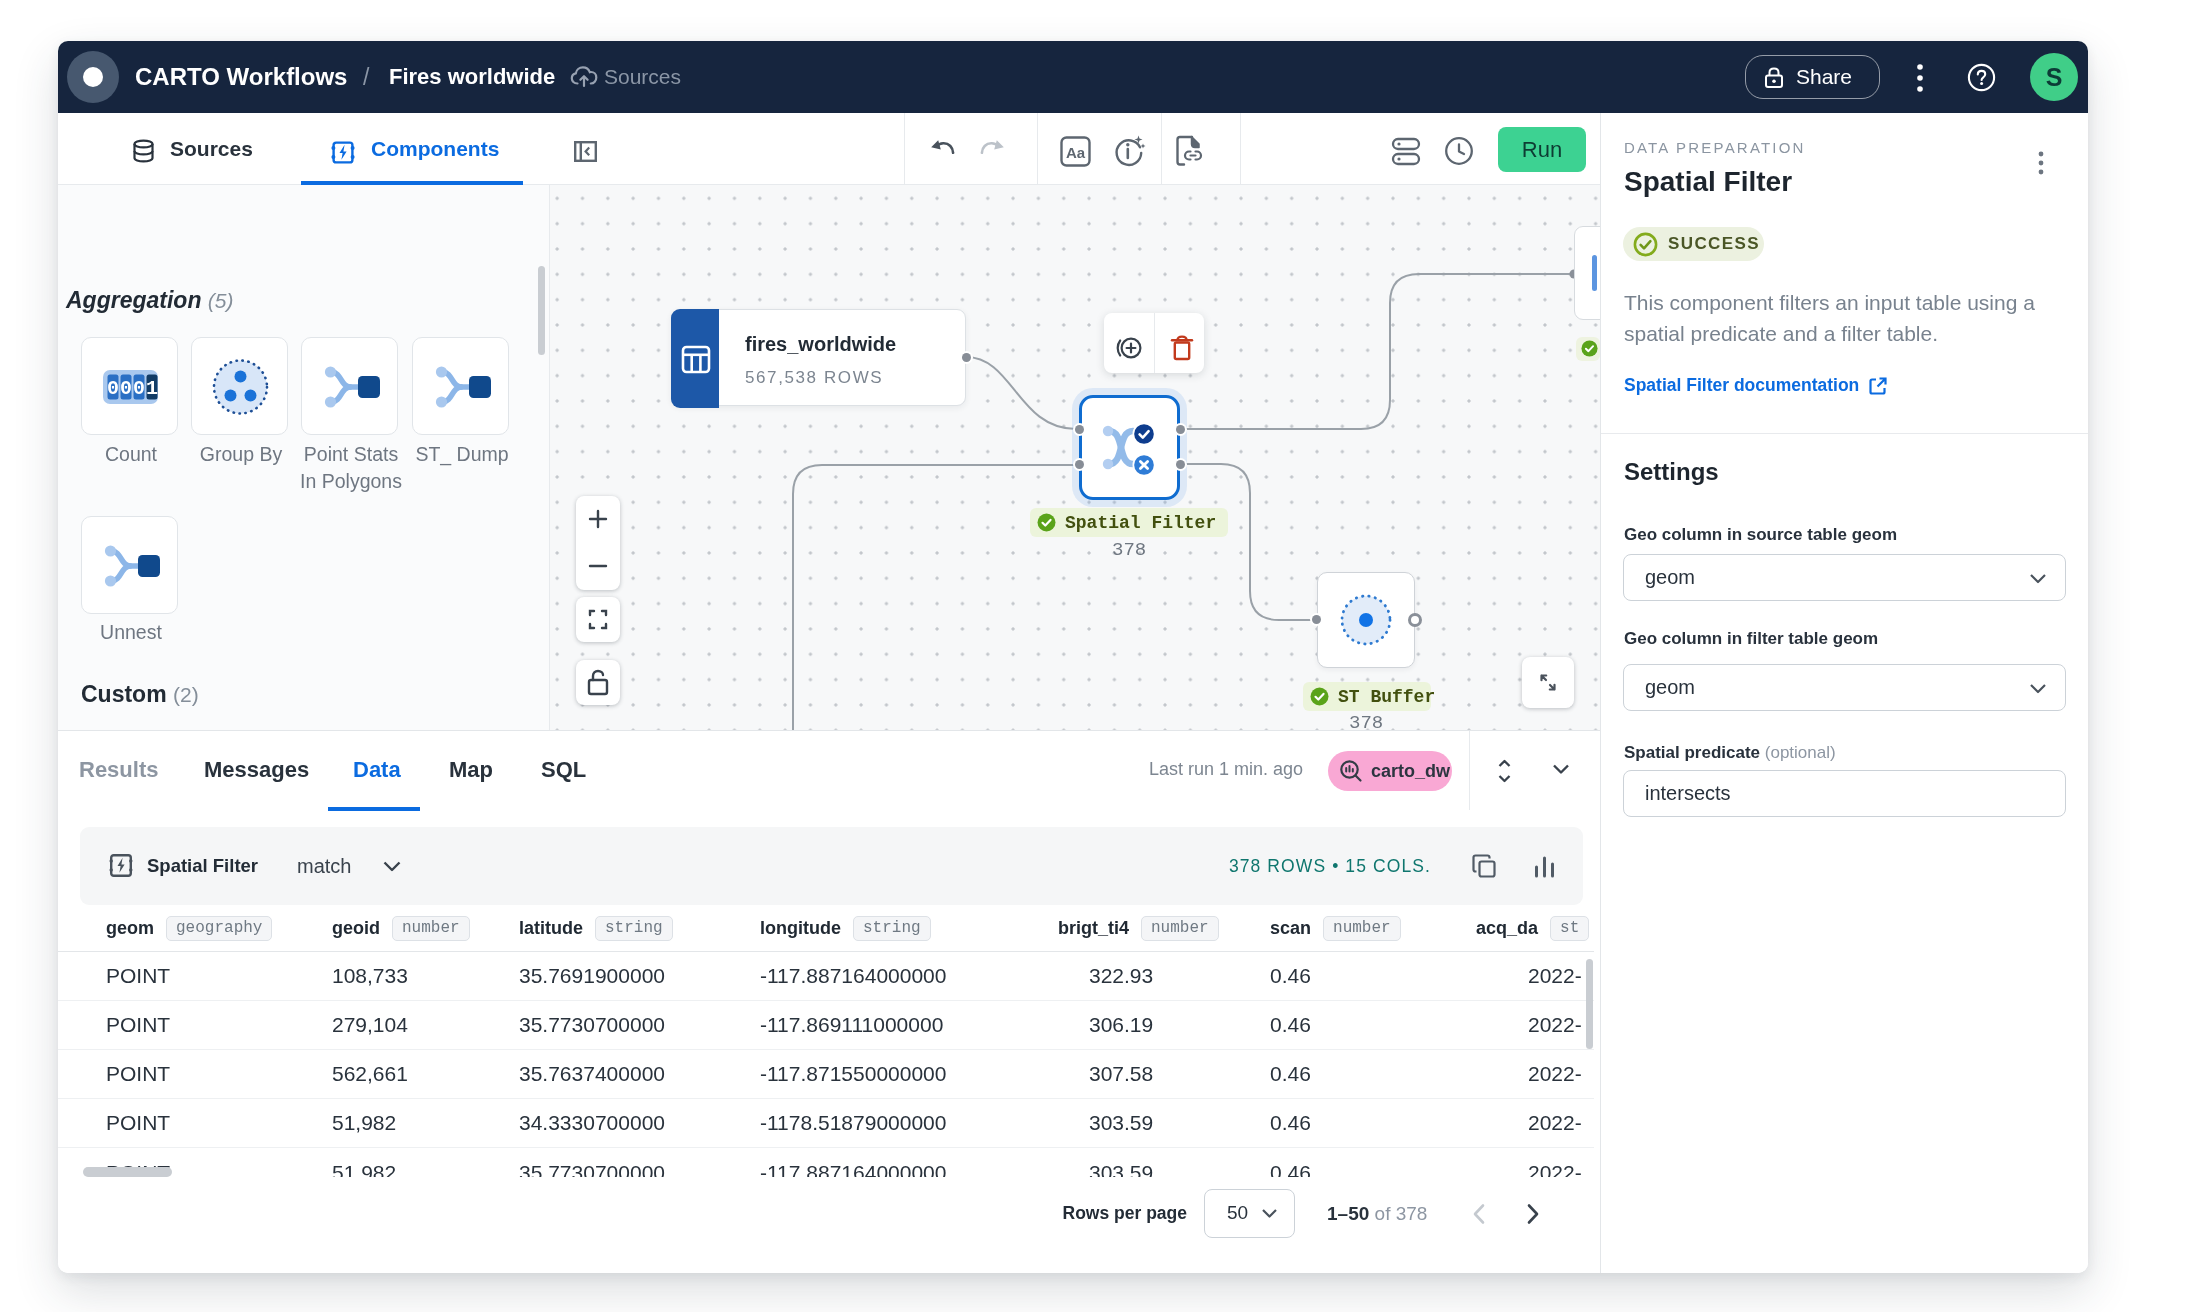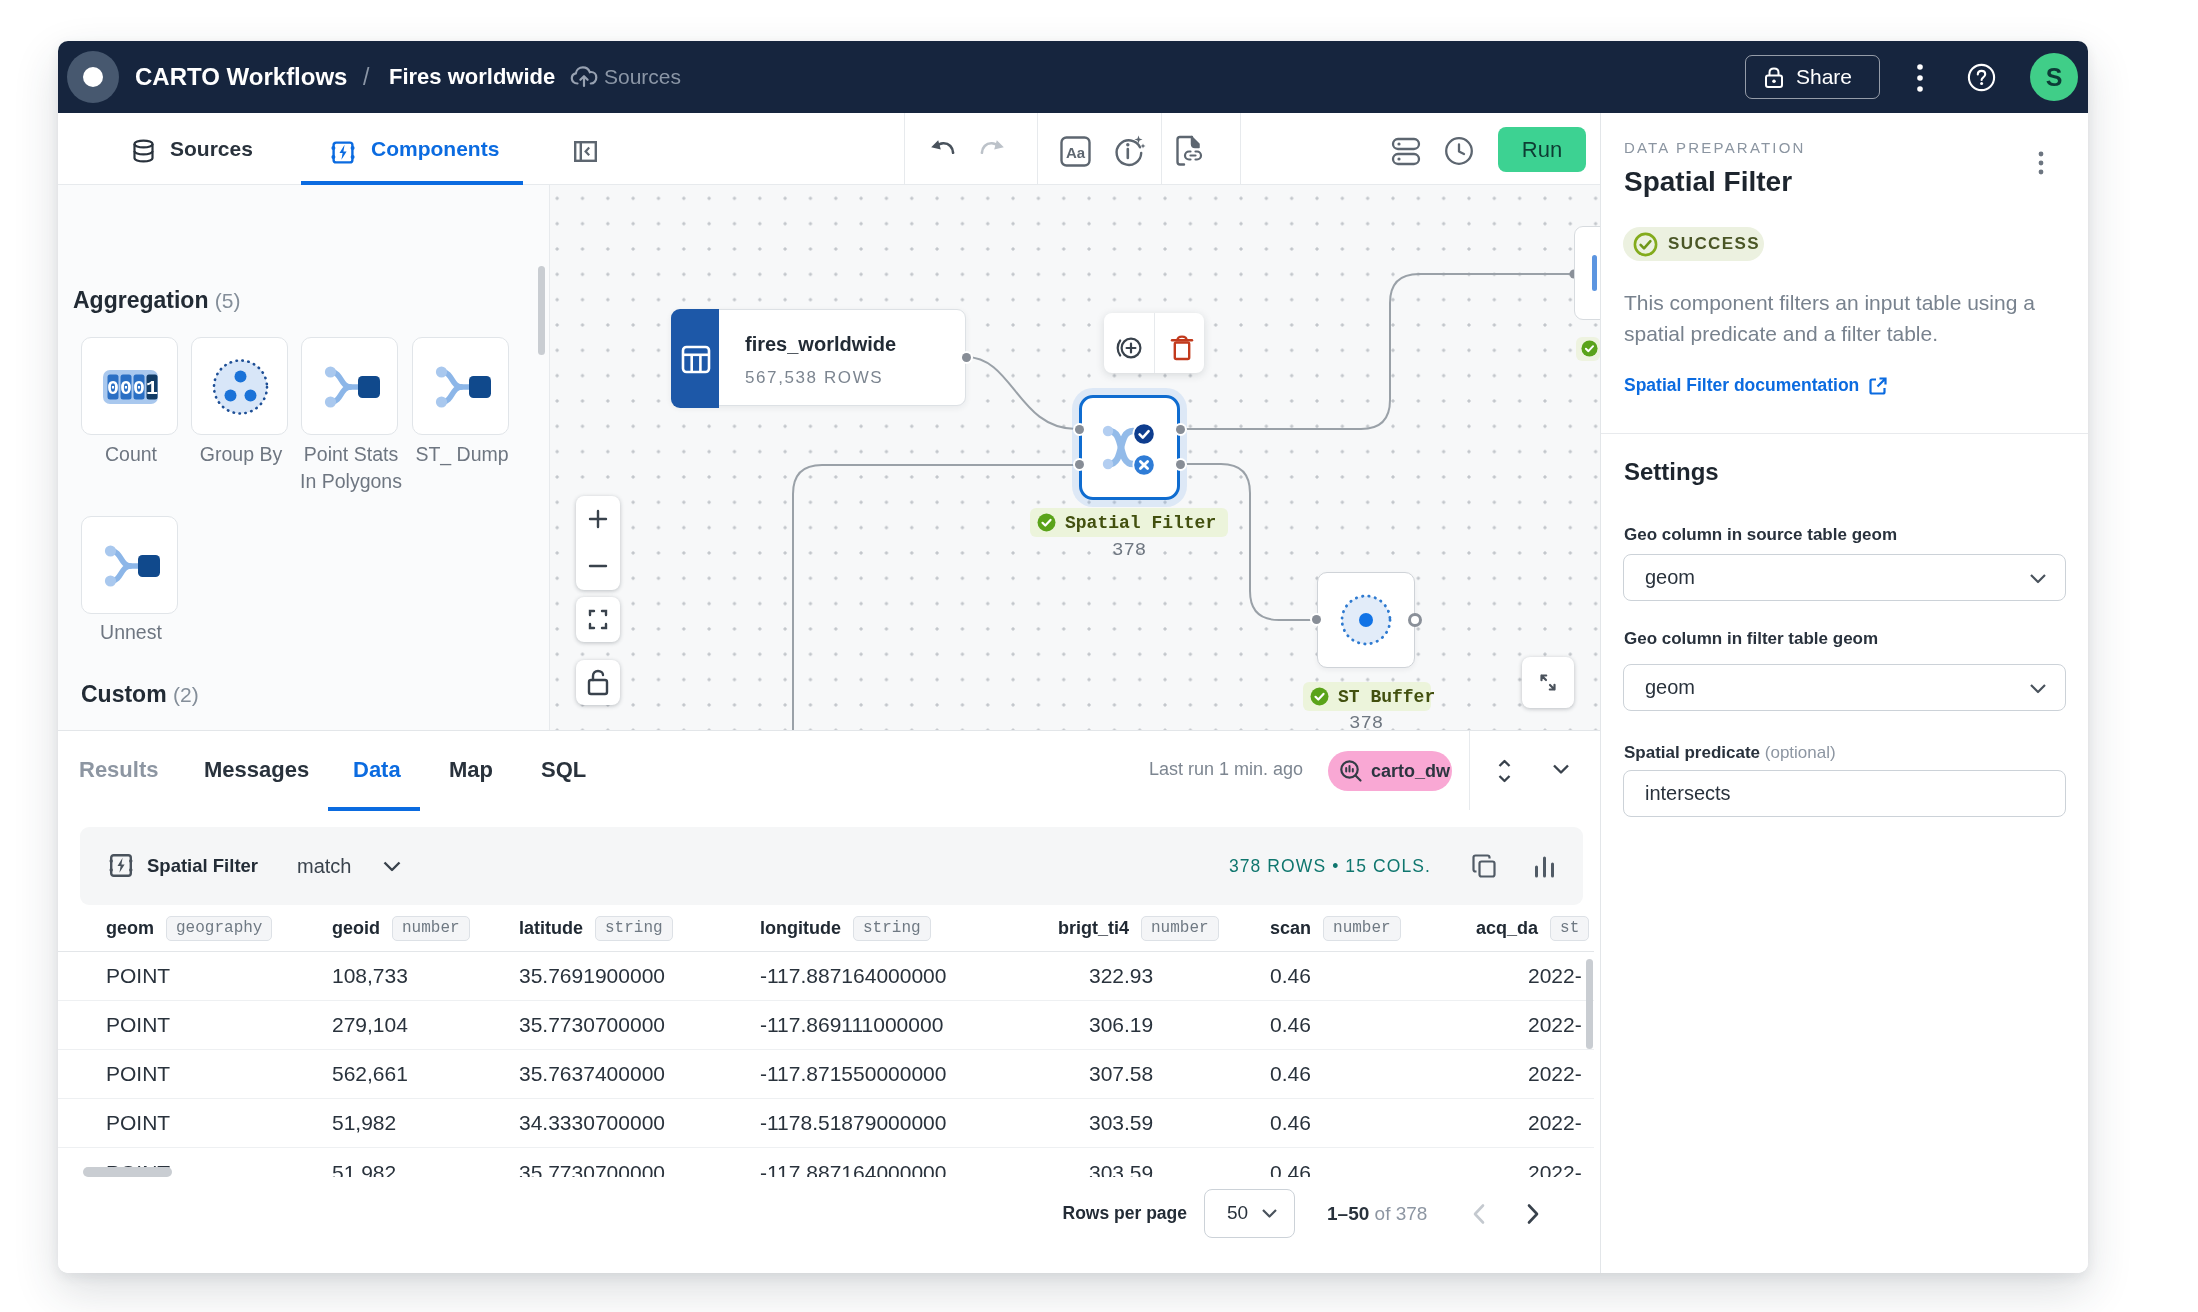--- a/index.html
+++ b/index.html
@@ -54,21 +54,21 @@
         <i></i>
       </div>
     <div class="hseg" style="left:77px; font-size:24px; font-weight:700;">CARTO Workflows</div>
     <div class="hseg" style="left:305px; font-size:23px; color:#8b96a6;">/</div>
     <div class="hseg" style="left:331px; font-size:22px; font-weight:700;">Fires worldwide</div>
     <svg class="abs" style="left:512px; top:23px;" width="28" height="26" viewBox="0 0 28 26">
       <path d="M7.5 19.5 C4 19.5 1.8 17.2 1.8 14.3 C1.8 11.8 3.4 9.9 5.8 9.4 C6.3 5.9 9.3 3.4 12.9 3.4 C16 3.4 18.7 5.3 19.8 8.1 C20.2 8 20.6 8 21 8 C24 8 26.3 10.4 26.3 13.4 C26.3 16.7 24 19.5 20.8 19.5" fill="none" stroke="#97a1b1" stroke-width="2.2" stroke-linecap="round"></path>
       <path d="M14 22 L14 12.5 M10.4 15.8 L14 12.2 L17.6 15.8" fill="none" stroke="#97a1b1" stroke-width="2.2" stroke-linecap="round" stroke-linejoin="round"></path>
     </svg>
     <div class="hseg" style="left:546px; font-size:21px; color:#8b96a6;">Sources</div>
-    <div class="abs" style="left:1687px; top:14px; width:135px; height:44px; border:1.5px solid rgba(255,255,255,.55); border-radius:7px;">
+    <div class="abs" style="left:1687px; top:14px; width:135px; height:44px; border:1.5px solid rgba(255,255,255,.55); border-radius:18px;">
       <svg class="abs" style="left:17px; top:10px;" width="22" height="24" viewBox="0 0 22 24">
         <rect x="3" y="9.5" width="16" height="11.5" rx="2" fill="none" stroke="#fff" stroke-width="2"></rect>
         <path d="M6.5 9.5 V6.5 C6.5 4 8.5 2.5 11 2.5 C13.5 2.5 15.5 4 15.5 6.5 V9.5" fill="none" stroke="#fff" stroke-width="2"></path>
         <circle cx="11" cy="15.2" r="1.8" fill="#fff"></circle>
       </svg>
       <div class="hseg" style="left:50px; height:41px; font-size:21px;">Share</div>
     </div>
     <svg class="abs" style="left:1855px; top:23px;" width="14" height="28" viewBox="0 0 14 28">
       <circle cx="7" cy="3" r="2.8" fill="#fff"></circle>
         <circle cx="7" cy="14" r="2.8" fill="#fff"></circle>
@@ -141,21 +141,21 @@
       <circle cx="8" cy="7" r="1.6" fill="#5d6670"></circle>
         <circle cx="8" cy="22" r="1.6" fill="#5d6670"></circle>
     </svg>
     <svg class="abs" style="left:1386px; top:23px;" width="30" height="30" viewBox="0 0 30 30">
       <circle cx="15" cy="15" r="12.8" fill="none" stroke="#5d6670" stroke-width="2.3"></circle>
       <path d="M15 8.5 L15 15.5 L20 18" fill="none" stroke="#5d6670" stroke-width="2.3" stroke-linecap="round" stroke-linejoin="round"></path>
     </svg>
     <div class="abs f" style="left:1440px; top:14px; width:88px; height:45px; background:#3dd292; border-radius:8px; justify-content:center; font-size:22px; color:#0e3c33;">Run</div>
   </div>
   <div id="lpanel">
-    <div class="abs" style="left:15px; top:102px; font-size:23px; font-weight:700; color:#222b35;">Aggregation <span style="font-weight:400; color:#848e99; font-size:21px;">(5)</span></div>
+    <div class="abs" style="left:8px; top:102px; font-size:23px; font-weight:700; color:#222b35;font-style:italic;">Aggregation <span style="font-weight:400; color:#848e99; font-size:21px;">(5)</span></div>
     <div class="abs cmpcard" style="left:23px; top:152px;">
       <svg width="97" height="98" viewBox="0 0 97 98">
         <rect x="21" y="32" width="55" height="34" rx="7" fill="#a9c8ee"></rect>
         <g font-family="Liberation Mono" font-size="20" font-weight="700" text-anchor="middle">
           <rect x="25.5" y="36.5" width="11" height="25" rx="2.5" fill="#2a6fc4"></rect>
             <text x="31" y="56" fill="#fff">0</text>
           <rect x="38.5" y="36.5" width="11" height="25" rx="2.5" fill="#2a6fc4"></rect>
             <text x="44" y="56" fill="#fff">0</text>
           <rect x="51.5" y="36.5" width="11" height="25" rx="2.5" fill="#2a6fc4"></rect>
             <text x="57" y="56" fill="#fff">0</text>

